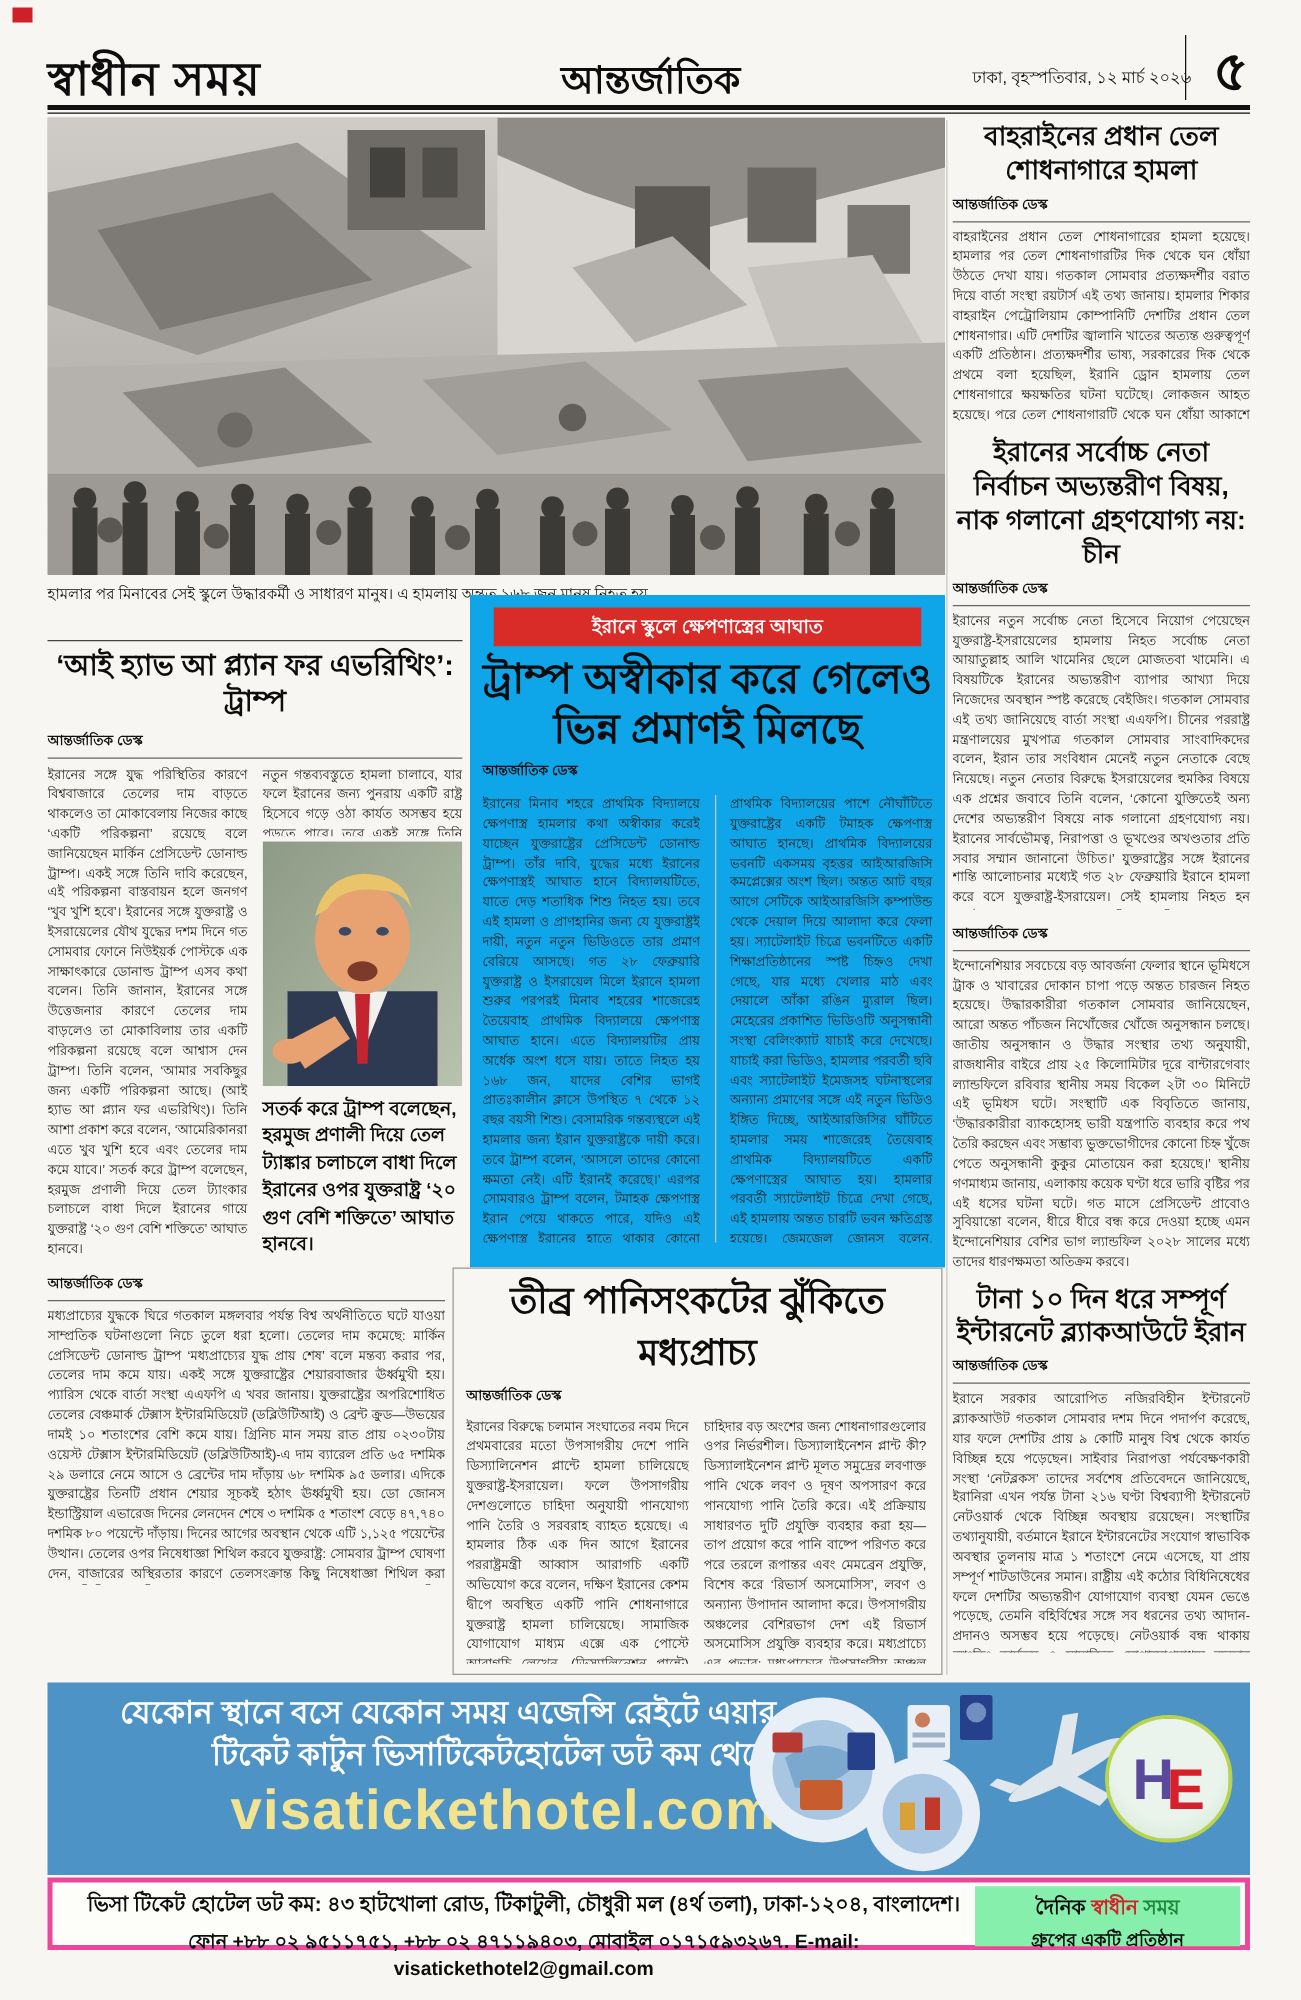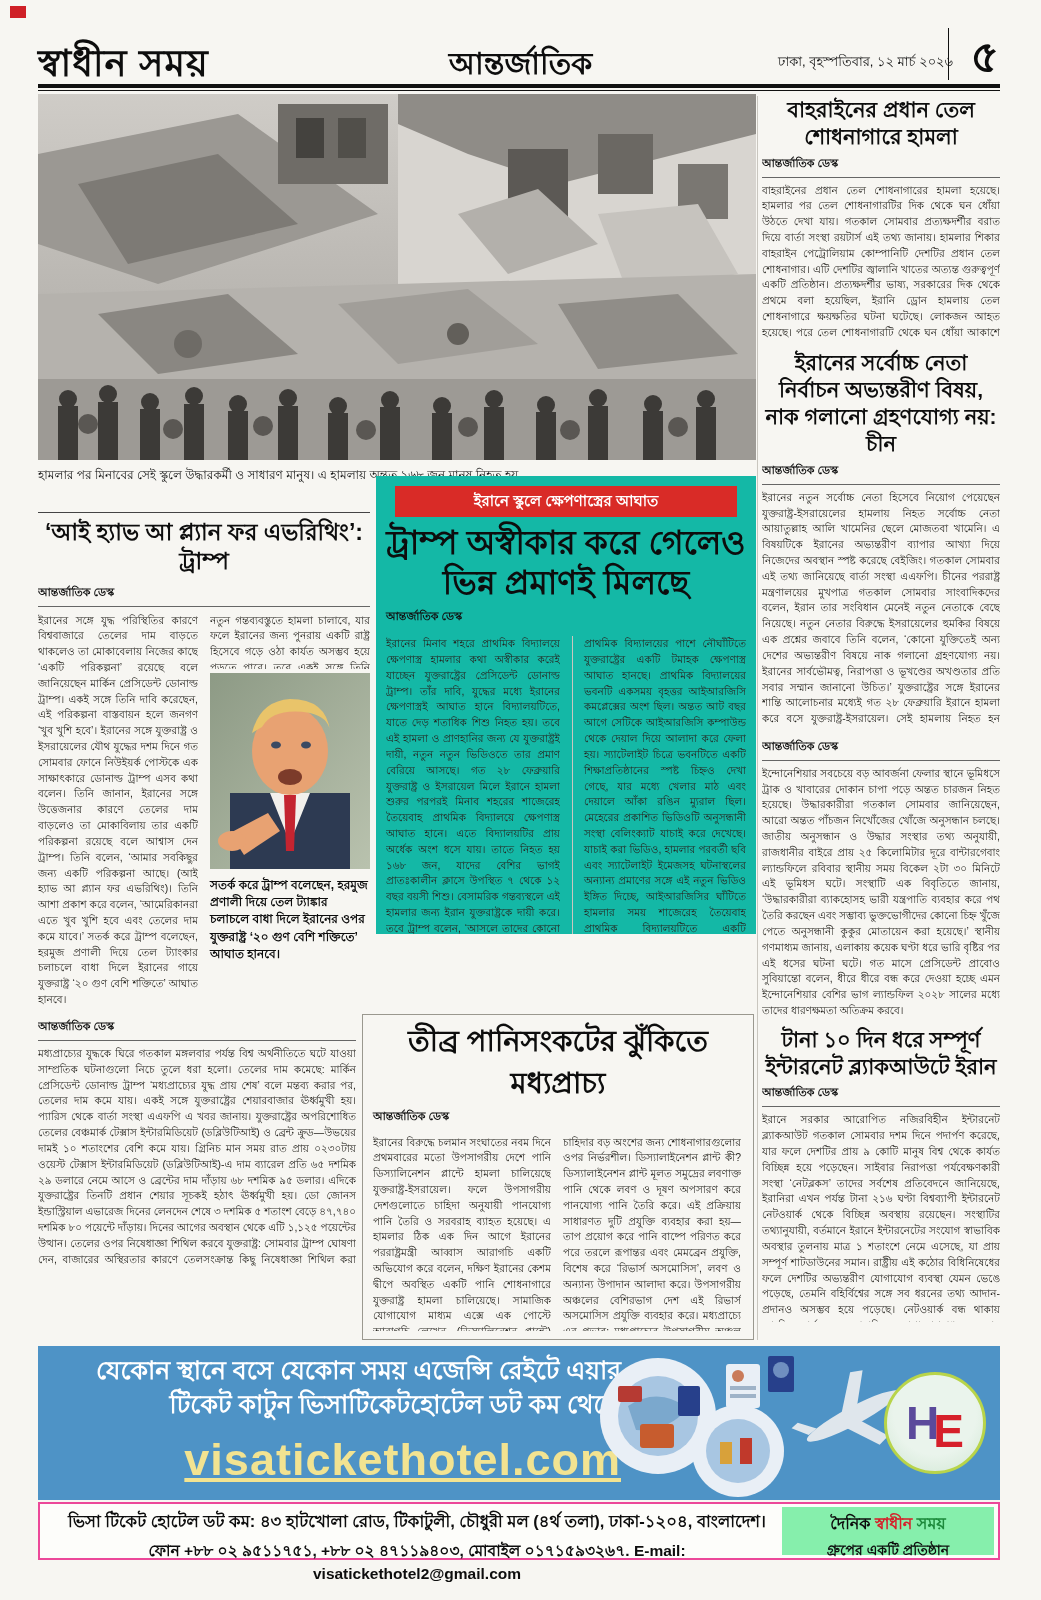--- a/index.html
+++ b/index.html
@@ -29,24 +29,24 @@
   .rule { border-bottom:1px solid #666; }
   .body-txt { font-size:10.4px; line-height:1.52; text-align:justify; color:#26241f; overflow:hidden; }
 
   
   .art-trump { position:absolute; left:38px; top:518px; width:332px; height:496px; overflow:hidden; }
   .art-trump .headline { font-size:23px; line-height:1.25; margin-bottom:8px; }
   .trump-cols { display:flex; gap:12px; margin-top:6px; }
   .trump-colL { width:160px; height:402px; }
   .trump-colR { width:160px; }
   .trump-photo { width:160px; height:196px; margin:4px 0 8px 0; overflow:hidden; }
-  .pull-quote { font-size:12px; line-height:1.45; font-weight:800; color:#0d0d0d; text-align:left; }
-
-  
-  .art-missile { position:absolute; left:376px; top:476px; width:380px; height:458px; background:#14b8a6; padding:8px 10px; overflow:hidden; }
+  .pull-quote { font-size:15px; line-height:1.45; font-weight:800; color:#0d0d0d; text-align:left; }
+
+  
+  .art-missile { position:absolute; left:376px; top:476px; width:380px; height:538px; background:#0ea5e9; padding:8px 10px; overflow:hidden; }
   .kicker { width:342px; margin:2px auto 6px auto; background:#d92b27; color:#fff; font-size:15px; font-weight:700; text-align:center; padding:3px 0; }
   .art-missile .headline { font-size:33px; line-height:1.2; }
   .missile-cols { display:flex; gap:12px; margin-top:6px; }
   .missile-col { width:174px; height:358px; }
   .missile-col + .missile-col { border-left:1px solid #c9c6bf; padding-left:11px; }
 
   
   .art-econ { position:absolute; left:38px; top:1018px; width:318px; height:322px; overflow:hidden; }
   .art-econ .headline { font-size:25px; line-height:1.25; margin-bottom:6px; }
   .art-econ .body-txt { height:222px; margin-top:5px; }
@@ -63,29 +63,29 @@
   .rail-art { margin-bottom:10px; }
   .rail .body-txt { margin-top:5px; }
 
   
   .vsep { position:absolute; left:757px; top:96px; width:1px; height:1244px; background:#c9c6bf; }
 
   
   .ad { position:absolute; left:38px; top:1346px; width:962px; height:154px; background:#4e93c6; overflow:hidden; }
   .ad-text { position:absolute; left:8px; top:8px; width:575px; text-align:right; }
   .ad-line { color:#fff; font-size:25px; font-weight:800; line-height:1.35; }
-  .ad-domain { color:#f2e391; font-size:45px; font-weight:800; letter-spacing:1px; margin-top:12px;text-decoration:underline; }
+  .ad-domain { color:#f2e391; font-size:45px; font-weight:800; letter-spacing:1px; margin-top:0; }
   .ad-illus { position:absolute; left:560px; top:0; width:300px; height:154px; }
   .he-logo { position:absolute; right:14px; top:26px; width:102px; height:102px; border-radius:50%;
              background:radial-gradient(circle at 50% 40%, #eaf4ec 0 55%, #cfe6d2 100%);
              border:3px solid #b8d44a; display:flex; align-items:center; justify-content:center; }
   .he-h { font-size:46px; font-weight:900; color:#5b4a9b; margin-right:-6px; }
   .he-e { font-size:46px; font-weight:900; color:#d6202a; margin-top:16px; }
 
-  .ad-strip { position:absolute; left:38px; top:1502px; width:962px; height:58px; background:#fdfdfa; border:2px solid #ec4899; }
+  .ad-strip { position:absolute; left:38px; top:1502px; width:962px; height:58px; background:#fdfdfa; border:4px solid #ec4899; }
   .strip-text { position:absolute; left:12px; top:5px; width:730px; text-align:center; font-weight:700; color:#0d0d0d; }
   .strip-line1 { font-size:16.5px; }
   .strip-line2 { font-size:15.5px; margin-top:3px; }
   .strip-tag { position:absolute; right:4px; top:3px; width:212px; height:48px; background:#86efac; text-align:center; padding-top:4px; }
   .tag-l1 { font-size:16px; font-weight:800; }
   .tag-l1 .w1 { color:#0d0d0d; } .tag-l1 .w2 { color:#d6202a; } .tag-l1 .w3 { color:#1d8a3c; }
   .tag-l2 { font-size:14px; font-weight:800; color:#0d0d0d; margin-top:1px; }
 </style>
 </head>
 <body>

